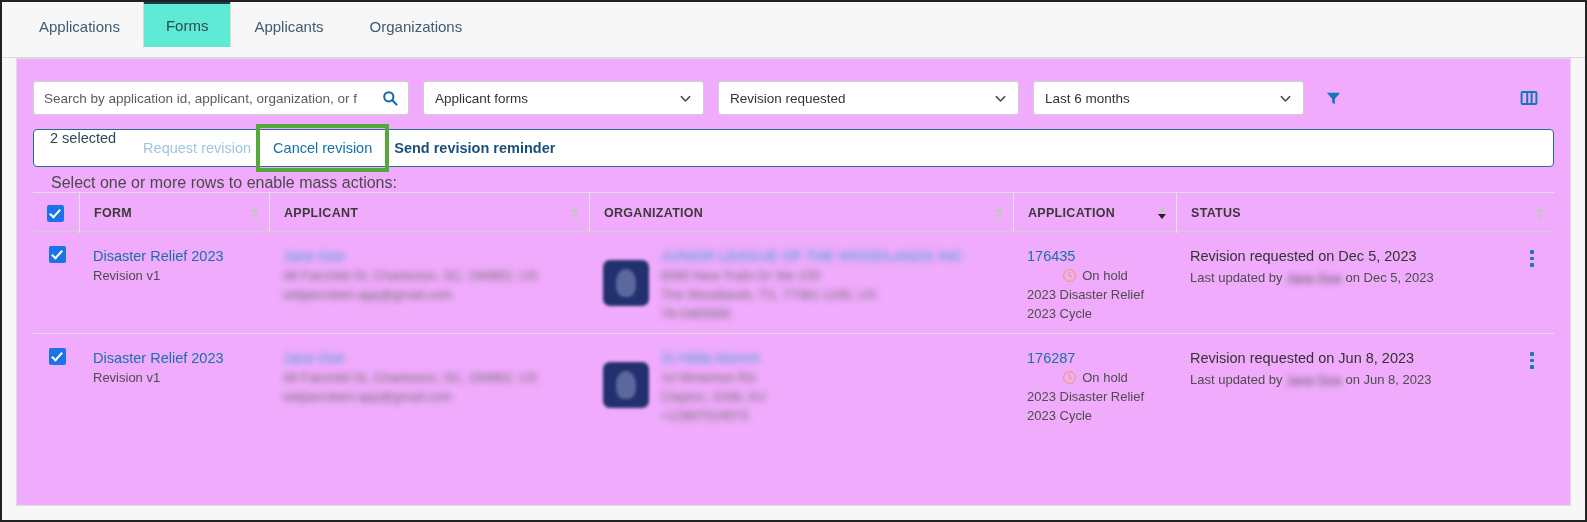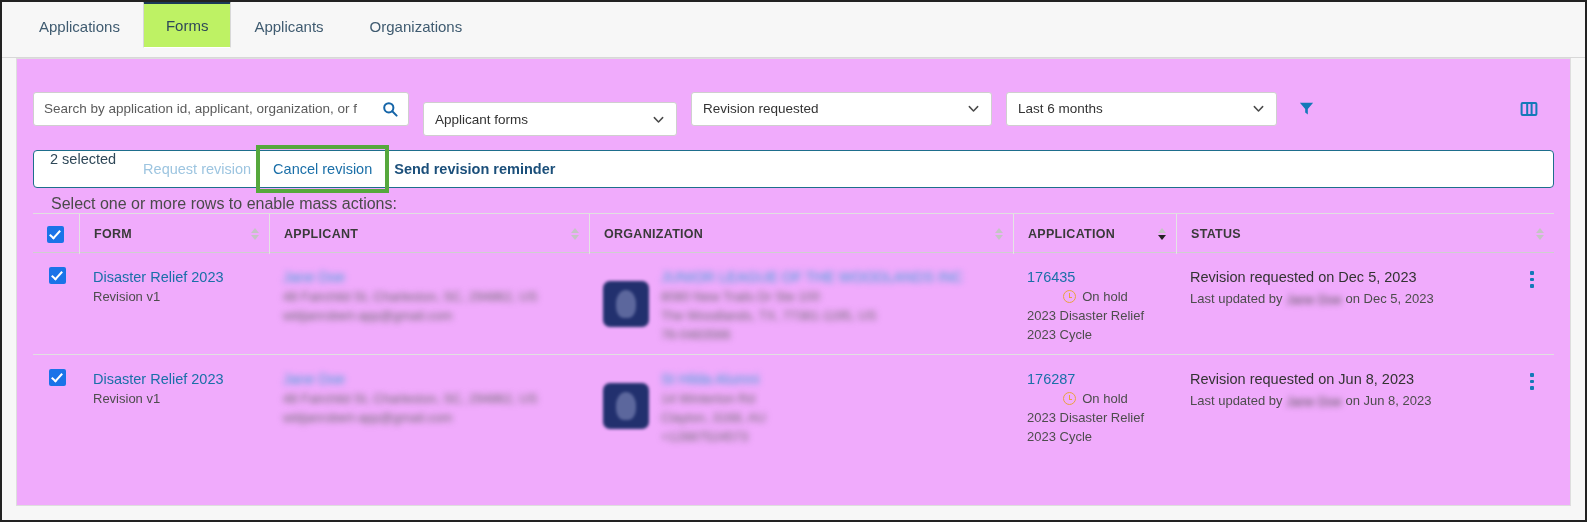--- a/index.html
+++ b/index.html
@@ -54,21 +54,21 @@
     background: transparent;
     border: 1px solid transparent;
     border-bottom: none;
     cursor: pointer;
     white-space: nowrap;
     position: relative;
     z-index: 2;
     margin-bottom: 10px;
   }
   .tab.active {
-    background: #bef264;
+    background: #5eead4;
     color: #2f4858;
     border: 1px solid #d8d8d8;
     border-bottom: 1px solid #ffffff;
     border-top: 3px solid #1b3a57;
     height: 47px;
     line-height: 44px;
     border-radius: 2px 2px 0 0;
   }
 
   
@@ -125,21 +125,21 @@
     border-radius: 3px;
     display: flex;
     align-items: center;
     justify-content: space-between;
     padding: 0 11px;
     background: #fff;
     cursor: pointer;
     font-size: 13.5px;
     color: #333;
   }
-  .select-box.w-forms  { width: 254px; margin-top: 21px; }
+  .select-box.w-forms  { width: 281px; }
   .select-box.w-status { width: 301px; }
   .select-box.w-date   { width: 271px; }
   .chev { width: 13px; height: 13px; color: #4a4a4a; flex: none; margin-left: 8px; }
 
   .funnel-btn {
     width: 26px; height: 26px;
     display: flex; align-items: center; justify-content: center;
     cursor: pointer;
     color: #1479b8;
     margin-left: 2px;

